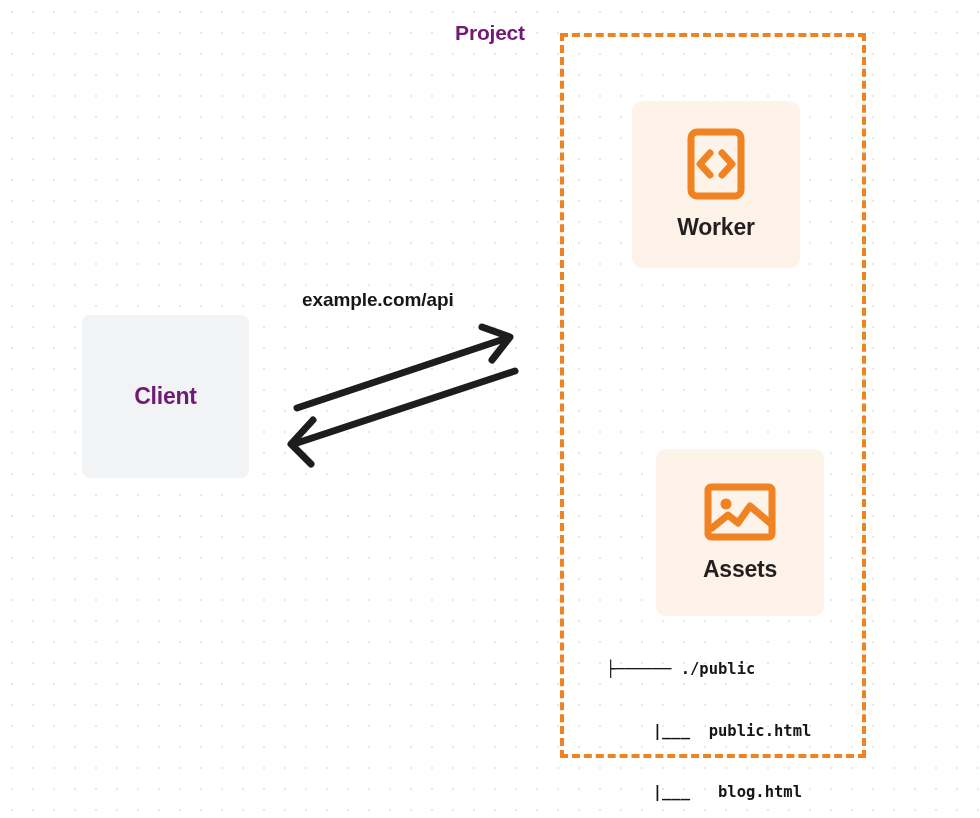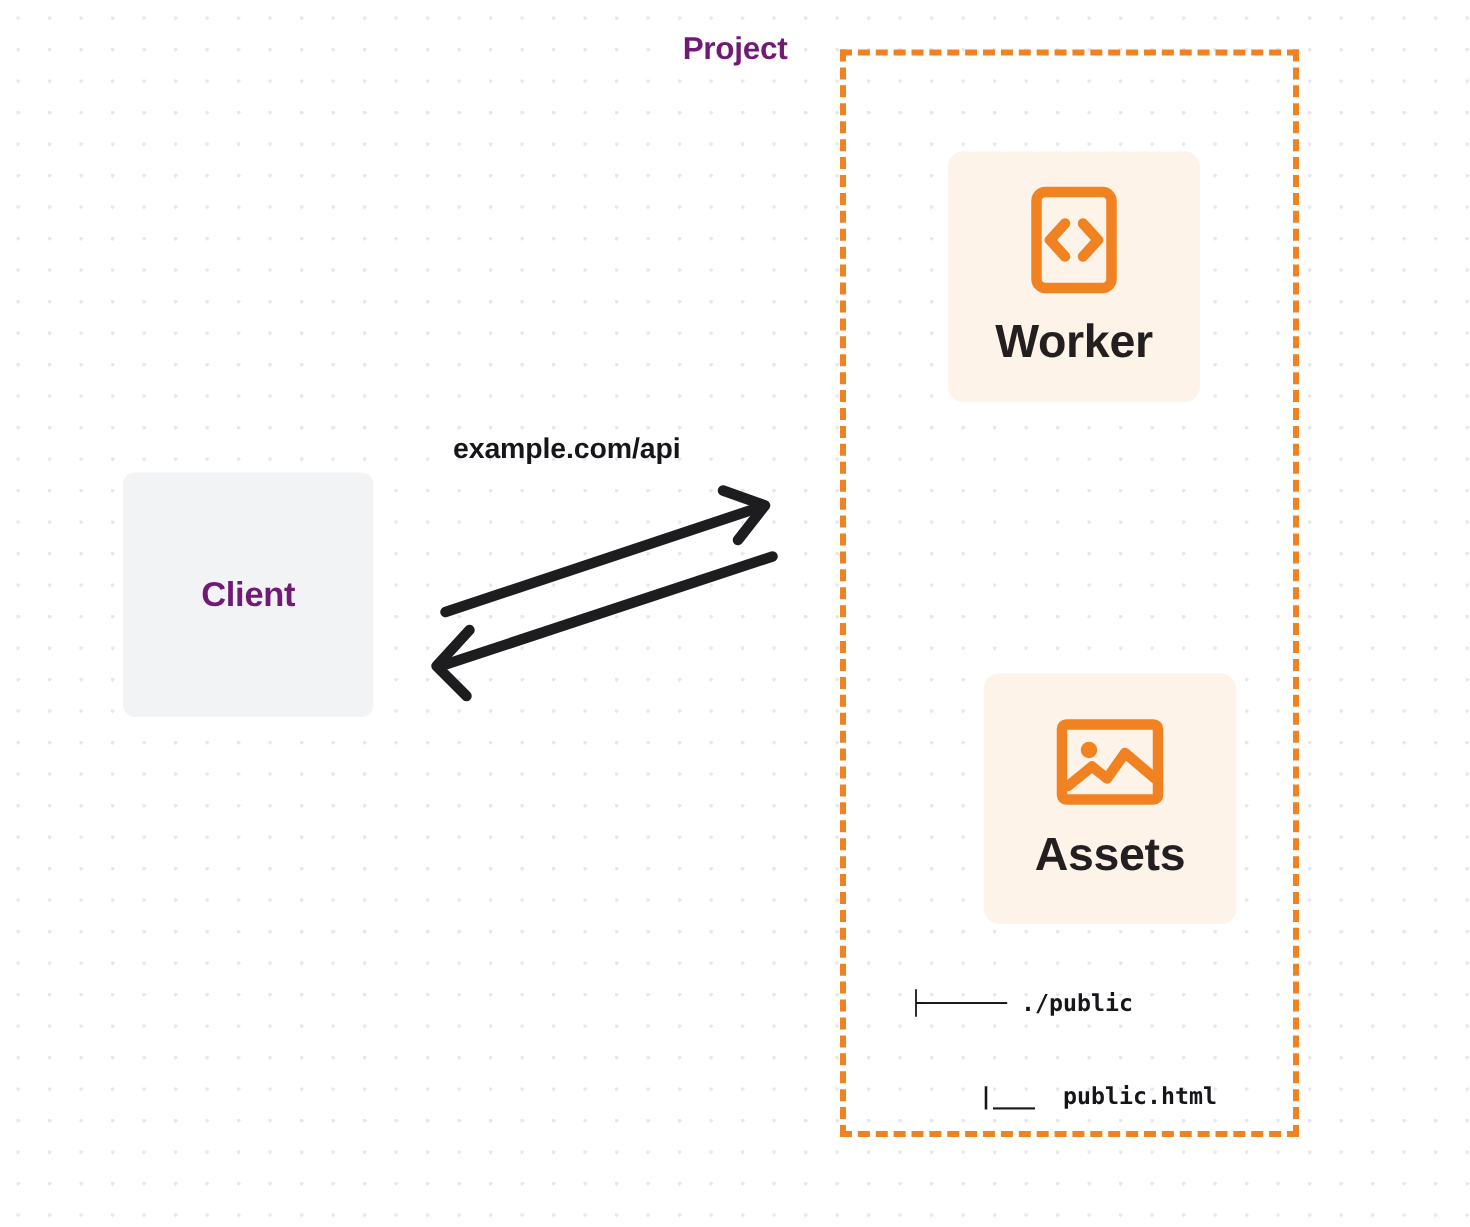--- a/index.html
+++ b/index.html
@@ -111,21 +111,21 @@
     width: 168px;
     height: 167px;
     margin-left: 28px;
   }
   .service-card .card-icon {
     display: block;
     line-height: 0;
     margin-bottom: 14px;
   }
   .service-card .card-label {
-    font-size: 31px;
+    font-size: 23px;
     font-weight: bold;
     color: #231f20;
     letter-spacing: -0.2px;
   }
 
   
   #file-tree {
     position: absolute;
     left: 606px;
     top: 618px;
@@ -185,16 +185,17 @@
         <circle cx="22" cy="22" r="5.5" fill="#f08222"></circle>
         <polyline points="8,46 24,33 34,41 46,24 66,41" fill="none" stroke="#f08222" stroke-width="7" stroke-linecap="round" stroke-linejoin="round"></polyline>
       </svg>
     </span>
     <span class="card-label">Assets</span>
   </div>
 
   <div id="file-tree">
     <span class="tree-row">├────── ./public</span>
     <span class="tree-row">     |___  public.html</span>
+    <span class="tree-row">     |___   blog.html</span>
     
   </div>
 
 </div>
 
 </body></html>

